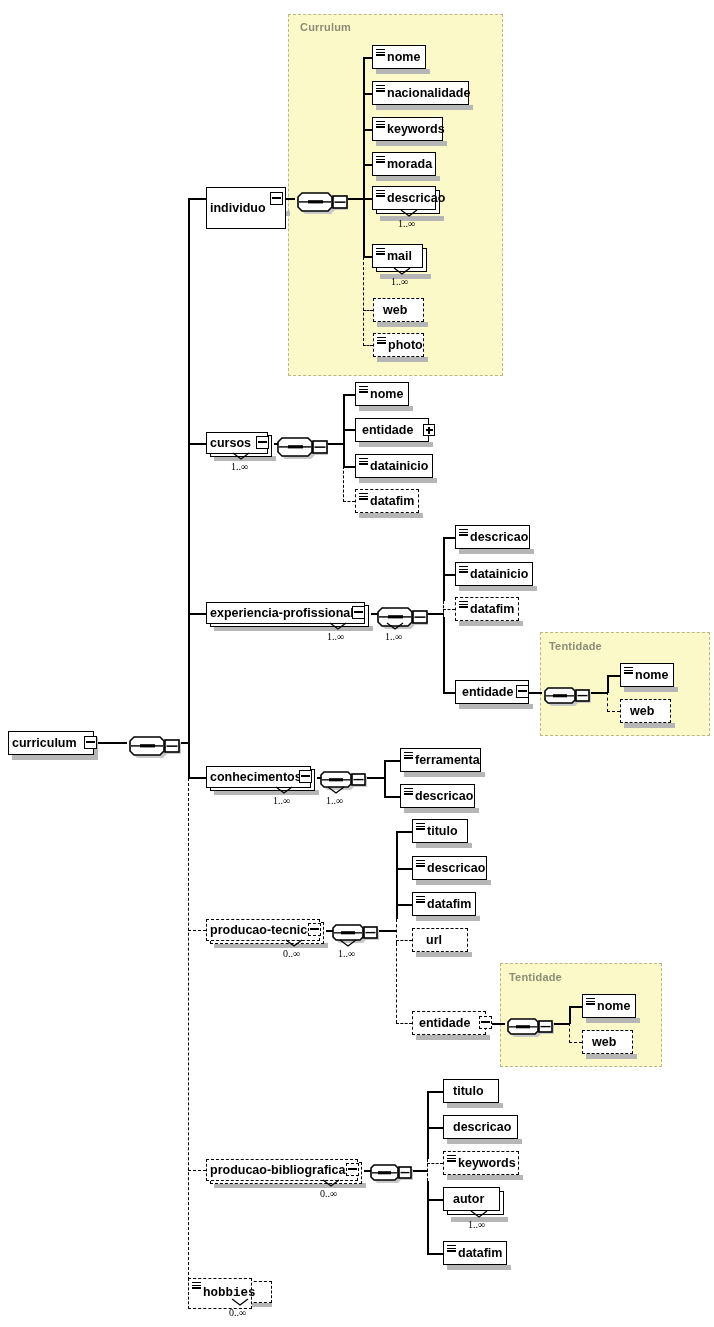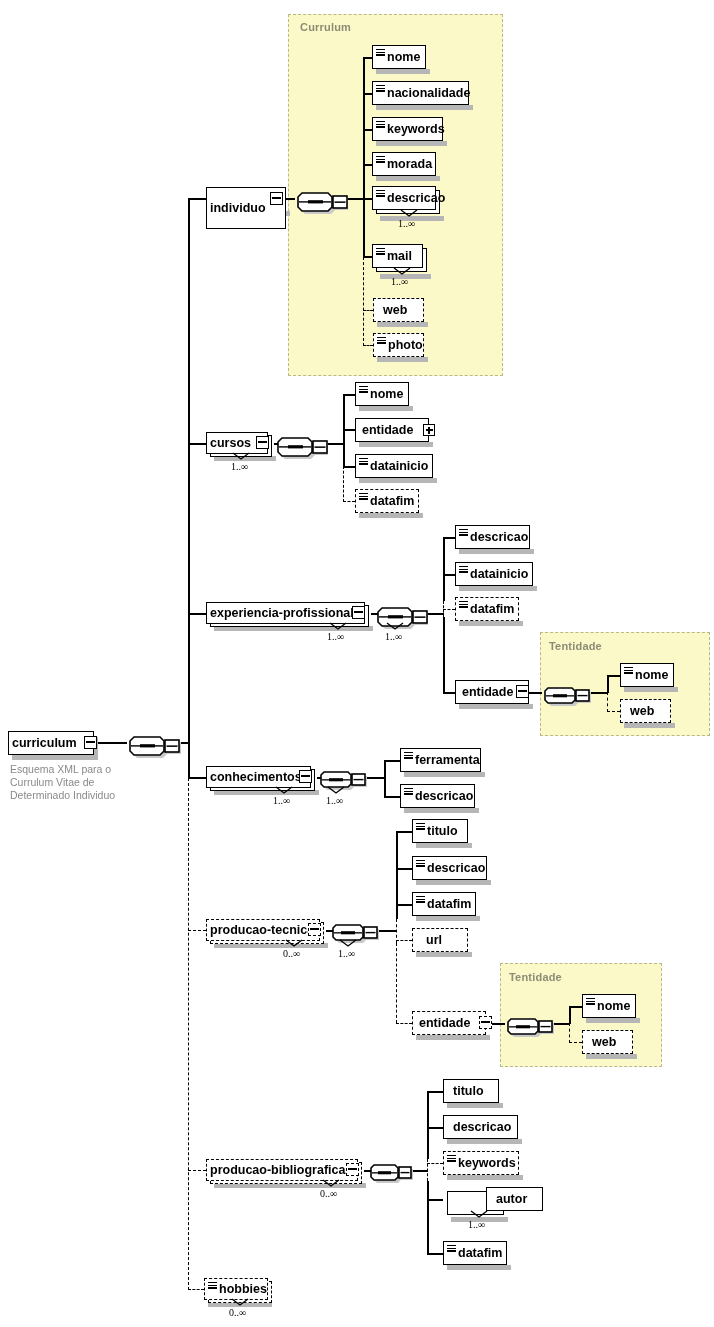--- a/index.html
+++ b/index.html
@@ -169,23 +169,20 @@
   <div class="ln h" style="left:427px;top:1253px;width:16px;"></div>
 
   <div class="shadow" style="left:12px;top:755px;width:86px;height:5px;"></div>
   <div class="shadow" style="left:93px;top:737px;width:5px;height:23px;"></div>
   <div class="node" style="left:8px;top:731px;width:86px;height:24px;">
     <span class="label">curriculum</span>
   </div>
   <div class="conn" style="left:84px;top:736px;">
       <span class="bar"></span>
     </div>
-  <div class="annot" style="left:10px;top:763px;">Esquema XML para o
-Currulum Vitae de
-Determinado Individuo</div>
 
   <div class="seq" style="left:124px;top:729px;">
     <svg width="58" height="30" viewBox="0 0 58 30">
       <path d="M2 17 L2 17 Z" fill="none"></path>
       <polygon points="10,26 6,22 6,12 10,8 36,8 40,12 40,22 36,26" fill="#c9c9c9" stroke="none" transform="translate(3,3)"></polygon>
       <polygon points="10,26 6,22 6,12 10,8 36,8 40,12 40,22 36,26" fill="#ffffff" stroke="#000" stroke-width="1.6"></polygon>
       <rect x="16" y="15.2" width="15" height="3.2" fill="#000"></rect>
       <rect x="7" y="16.2" width="32" height="1.4" fill="#000"></rect>
       <rect x="41" y="11" width="14" height="12" fill="#c9c9c9" transform="translate(2,2)"></rect>
       <rect x="41" y="11" width="14" height="12" fill="#fff" stroke="#000" stroke-width="1.6"></rect>
@@ -641,41 +638,41 @@
     <span class="el-icon">
         <i></i>
         <i></i>
         <i></i>
       </span>
     <span class="label">keywords</span>
   </div>
 
   <div class="shadow" style="left:451px;top:1217px;width:57px;height:5px;"></div>
   <div class="stack" style="left:447px;top:1191px;width:57px;height:24px;"></div>
-  <div class="node" style="left:443px;top:1187px;width:57px;height:24px;margin-left:43px;">
+  <div class="node" style="left:443px;top:1187px;width:57px;height:24px;">
     <span class="label" style="padding-left:9px;">autor</span>
   </div>
   <svg class="occ-v" style="left:470px;top:1210px;" width="18" height="9">
       <polyline points="1,1 9,7 17,1" fill="none" stroke="#000" stroke-width="1.3"></polyline>
     </svg>
   <div class="occ-text" style="left:468px;top:1219px;">1..∞</div>
 
   <div class="shadow" style="left:447px;top:1265px;width:64px;height:5px;"></div>
   <div class="node has-icon" style="left:443px;top:1241px;width:64px;height:24px;">
     <span class="el-icon">
         <i></i>
         <i></i>
         <i></i>
       </span>
     <span class="label">datafim</span>
   </div>
 
   <div class="shadow" style="left:208px;top:1302px;width:64px;height:5px;"></div>
   <div class="stack dashed" style="left:208px;top:1281px;width:64px;height:22px;"></div>
-  <div class="node dashed has-icon" style="left:204px;top:1278px;width:64px;height:22px;">
+  <div class="node dashed has-icon" style="left:188px;top:1278px;width:64px;height:31px;font-family:Liberation Mono, monospace;">
     <span class="el-icon">
         <i></i>
         <i></i>
         <i></i>
       </span>
     <span class="label">hobbies</span>
   </div>
   <svg class="occ-v" style="left:231px;top:1298px;" width="18" height="9">
       <polyline points="1,1 9,7 17,1" fill="none" stroke="#000" stroke-width="1.3"></polyline>
     </svg>

